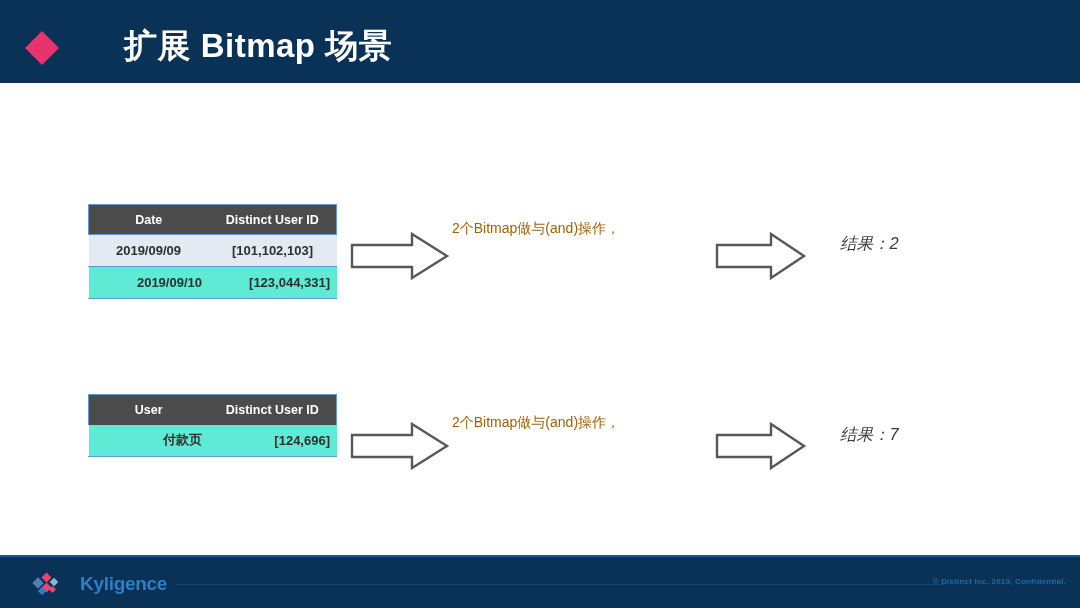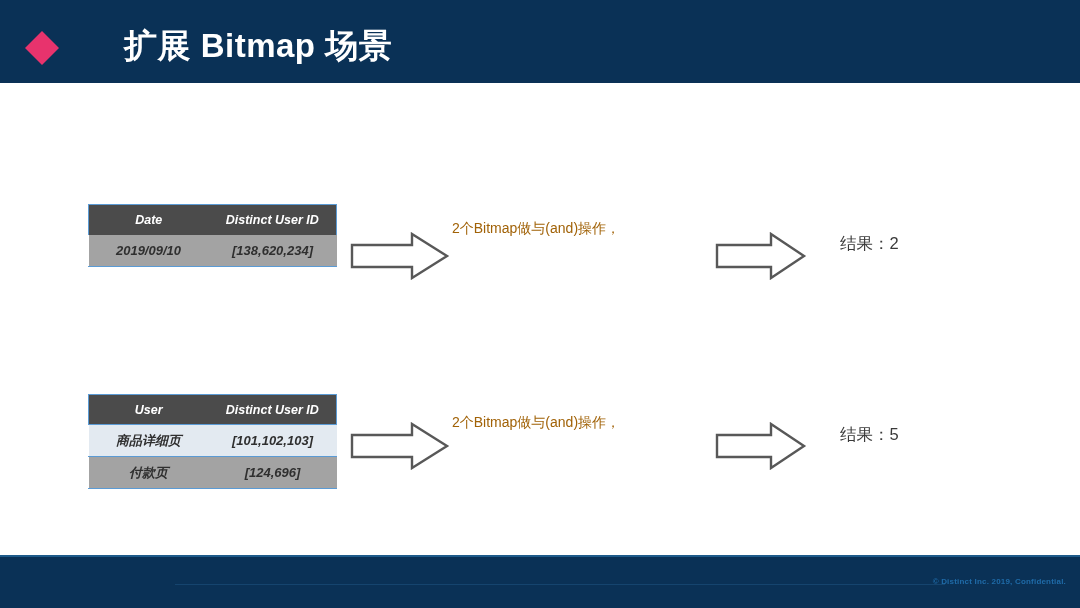--- a/index.html
+++ b/index.html
@@ -50,21 +50,20 @@
     margin-right: 2px;
   }
 
   
   .dtable {
     position: absolute;
     border-collapse: collapse;
     border: 1px solid #5b9bd5;
     background: #ffffff;
     table-layout: fixed;
-    font-style: italic;
   }
   .dtable th {
     background: #4b4b4b;
     color: #ffffff;
     font-size: 12.5px;
     font-weight: bold;
     height: 30px;
     text-align: center;
     border: none;
     padding: 0 6px;
@@ -73,21 +72,21 @@
     font-size: 13px;
     font-weight: bold;
     color: #2f2f2f;
     height: 32px;
     text-align: center;
     padding: 0 6px;
     border-left: 1px solid transparent;
     border-right: 1px solid transparent;
   }
   .dtable tr.row-a td { background: #e3eaf1; border-top: 1px solid #5b9bd5; border-bottom: 1px solid #5b9bd5; }
-  .dtable tr.row-b td { background: #a3a3a3; border-bottom: 1px solid #5b9bd5; }
+  .dtable tr.row-b td { background: #5eead4; border-bottom: 1px solid #5b9bd5; text-align: right; }
   .col-a { width: 120px; }
   .col-b { width: 128px; }
 
   .cell-cn { font-size: 14px; }
 
   
   .arrow { position: absolute; }
 
   
   .explain {
@@ -97,20 +96,21 @@
     line-height: 33px;
     white-space: nowrap;
   }
 
   
   .result {
     position: absolute;
     font-size: 16.5px;
     color: #3a3a3a;
     white-space: nowrap;
+    font-style: italic;
   }
 
   
   .footer-band {
     position: absolute; left: 0; bottom: 0;
     width: 1080px; height: 53px;
     background: #0a3156;
     border-top: 2px solid #1e5b8a;
   }
   .footer-logo {
@@ -152,23 +152,27 @@
   </div>
 
   <table class="dtable" style="left:88px; top:204px;">
     <thead>
       <tr>
         <th class="col-a">Date</th>
         <th class="col-b">Distinct User ID</th>
       </tr>
     </thead>
     <tbody>
+      <tr class="row-a">
+        <td>2019/09/09</td>
+        <td>[101,102,103]</td>
+      </tr>
       <tr class="row-b">
         <td>2019/09/10</td>
-        <td>[138,620,234]</td>
+        <td>[123,044,331]</td>
       </tr>
     </tbody>
   </table>
 
   <svg class="arrow" style="left:350px; top:232px;" width="100" height="48" viewBox="0 0 100 48">
     <path d="M2,13 L62,13 L62,2 L97,24 L62,46 L62,35 L2,35 Z" fill="#ffffff" stroke="#585858" stroke-width="2.4" stroke-linejoin="miter"></path>
   </svg>
 
   <div class="explain" style="left:452px; top:212px;">
     <div>2个Bitmap做与(and)操作，</div>
@@ -186,43 +190,52 @@
   </div>
 
   <table class="dtable" style="left:88px; top:394px;">
     <thead>
       <tr>
         <th class="col-a">User</th>
         <th class="col-b">Distinct User ID</th>
       </tr>
     </thead>
     <tbody>
-      <tr class="row-a">
-        <td class="cell-cn">商品详细页</td>
-        <td>[101,102,103]</td>
-      </tr>
       <tr class="row-b">
         <td class="cell-cn">付款页</td>
         <td>[124,696]</td>
       </tr>
     </tbody>
   </table>
 
   <svg class="arrow" style="left:350px; top:422px;" width="100" height="48" viewBox="0 0 100 48">
     <path d="M2,13 L62,13 L62,2 L97,24 L62,46 L62,35 L2,35 Z" fill="#ffffff" stroke="#585858" stroke-width="2.4" stroke-linejoin="miter"></path>
   </svg>
 
   <div class="explain" style="left:452px; top:406px;">
     <div>2个Bitmap做与(and)操作，</div>
   </div>
 
   <svg class="arrow" style="left:715px; top:422px;" width="92" height="48" viewBox="0 0 92 48">
     <path d="M2,13 L56,13 L56,2 L89,24 L56,46 L56,35 L2,35 Z" fill="#ffffff" stroke="#585858" stroke-width="2.4" stroke-linejoin="miter"></path>
   </svg>
 
-  <div class="result" style="left:840px; top:424px;">结果：5</div>
+  <div class="result" style="left:840px; top:424px;">结果：7</div>
 
   <div class="footer-band">
+    <div class="footer-logo">
+      <svg width="46" height="30" viewBox="0 0 46 30">
+        <g>
+          <rect x="6" y="9" width="8" height="8" transform="rotate(45 10 13)" fill="#4f7fb5"></rect>
+          <rect x="15" y="4" width="7" height="7" transform="rotate(45 18.5 7.5)" fill="#e8456f"></rect>
+          <rect x="15" y="14" width="7" height="7" transform="rotate(45 18.5 17.5)" fill="#e8456f"></rect>
+          <rect x="23" y="9" width="6" height="6" transform="rotate(45 26 12)" fill="#8fb6da"></rect>
+          <rect x="11" y="18" width="6" height="6" transform="rotate(45 14 21)" fill="#2f7fc4"></rect>
+          <rect x="22" y="17" width="5" height="5" transform="rotate(45 24.5 19.5)" fill="#e8456f"></rect>
+        </g>
+      </svg>
+      <span class="footer-logo-text">Kyligence</span>
+    </div>
     <div class="footer-rule"></div>
     <div class="footer-copy">© Distinct Inc. 2019, Confidential.</div>
   </div>
 
 </div>
 
 </body></html>

